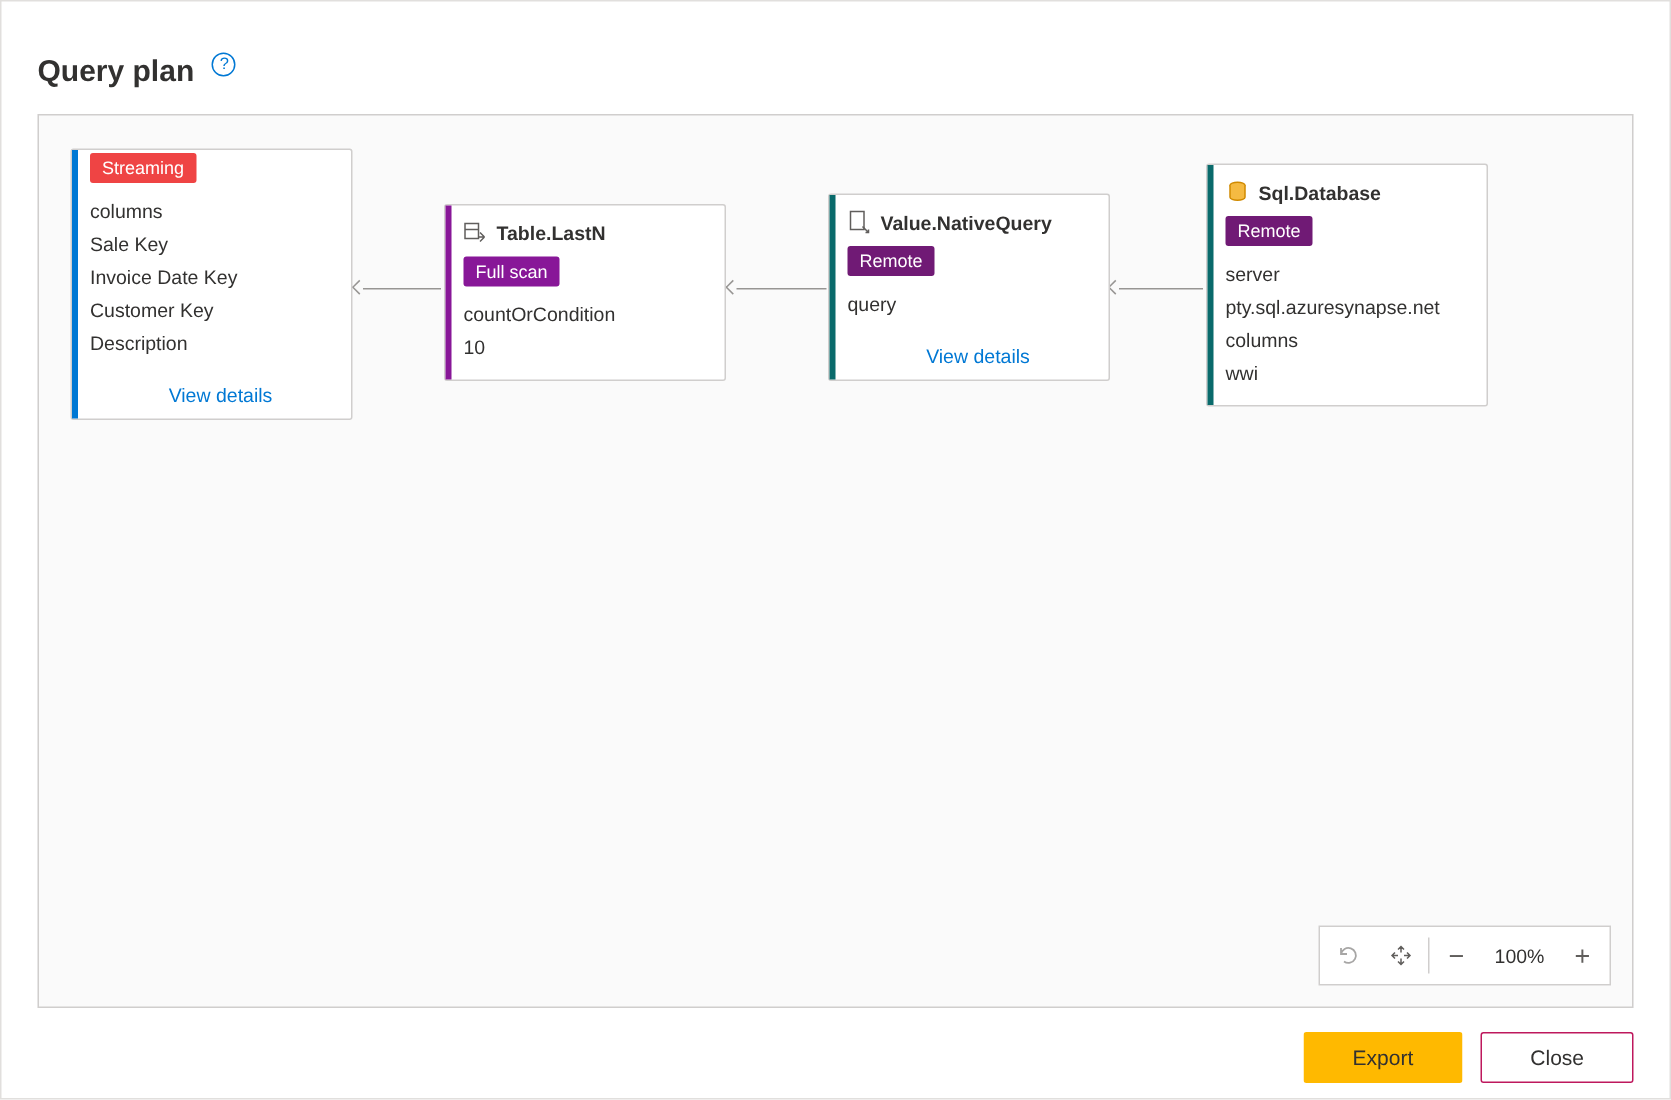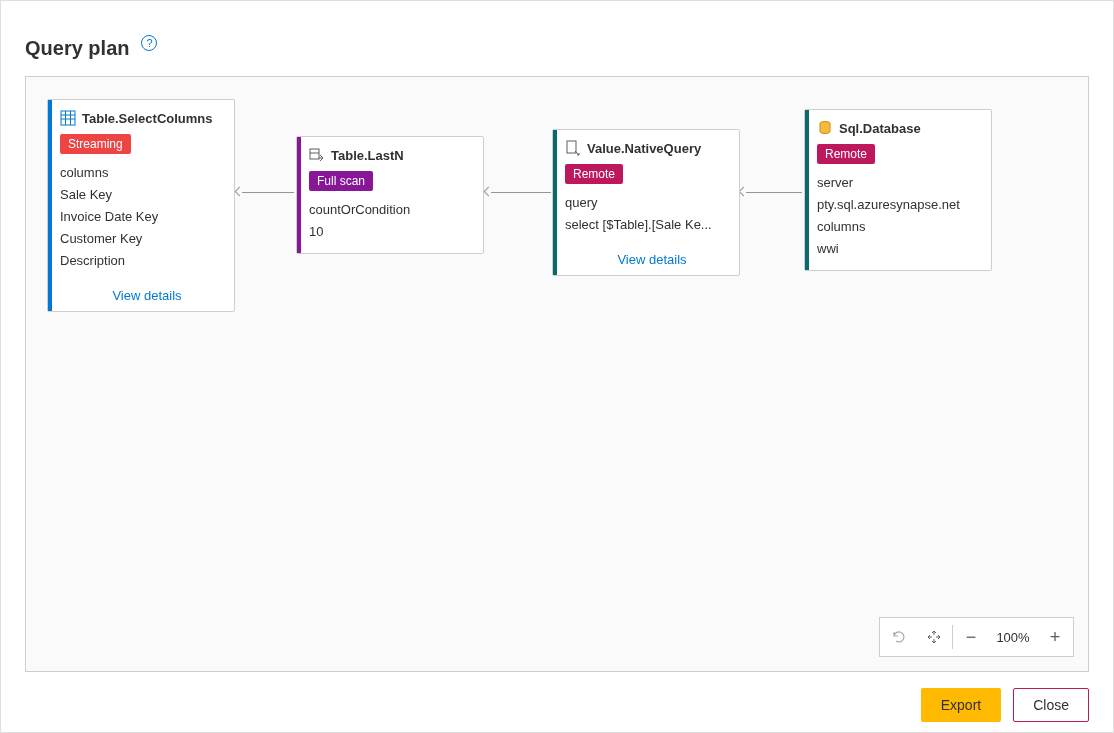--- a/index.html
+++ b/index.html
@@ -81,21 +81,21 @@
     .badge {
       display: inline-block;
       padding: 3px 8px;
       margin: 2px 12px 8px 12px;
       border-radius: 2px;
       font-size: 12px;
       color: #fff;
     }
     .badge-streaming { background: #ef4444; }
     .badge-fullscan { background: #881798; }
-    .badge-remote { background: #be185d; }
+    .badge-remote { background: #701a75; }
     .node-body {
       padding: 0 12px 10px 12px;
       font-size: 13px;
       line-height: 22px;
       color: #323130;
     }
     .view-details {
       text-align: center;
       color: #0078d4;
       font-size: 13px;
@@ -156,21 +156,21 @@
       text-align: center;
       font-size: 13px;
     }
     .footer {
       display: flex;
       justify-content: flex-end;
       gap: 12px;
       padding-top: 16px;
     }
     .btn {
-      padding: 8px 19px;
+      padding: 8px 32px;
       font-size: 14px;
       border-radius: 2px;
       cursor: pointer;
       border: 1px solid transparent;
     }
     .btn-primary {
       background: #ffb900;
       color: #323130;
       font-weight: 500;
     }
@@ -190,32 +190,20 @@
 </div>
 
 <div class="canvas">
 
   <div class="arrow" style="left:216px; top:115px; width:52px;"></div>
   <div class="arrow" style="left:465px; top:115px; width:60px;"></div>
   <div class="arrow" style="left:720px; top:115px; width:56px;"></div>
 
   <div class="node node1">
     <div class="node-accent" style="background:#0078d4;"></div>
-    <div class="node-header">
-      <span class="node-icon">
-        <svg viewBox="0 0 16 16" width="16" height="16">
-            <rect x="1" y="1" width="14" height="14" fill="none" stroke="#0078d4" stroke-width="1"></rect>
-            <line x1="1" y1="5" x2="15" y2="5" stroke="#0078d4"></line>
-            <line x1="1" y1="9" x2="15" y2="9" stroke="#0078d4"></line>
-            <line x1="5.5" y1="1" x2="5.5" y2="15" stroke="#0078d4"></line>
-            <line x1="10.5" y1="1" x2="10.5" y2="15" stroke="#0078d4"></line>
-          </svg>
-      </span>
-      <span class="node-title">Table.SelectColumns</span>
-    </div>
     <span class="badge badge-streaming">Streaming</span>
     <div class="node-body">
       <div>columns</div>
       <div>Sale Key</div>
       <div>Invoice Date Key</div>
       <div>Customer Key</div>
       <div>Description</div>
     </div>
     <div class="view-details">View details</div>
   </div>
@@ -246,21 +234,20 @@
         <svg viewBox="0 0 16 16" width="16" height="16">
             <rect x="2" y="1" width="9" height="12" fill="none" stroke="#605e5c"></rect>
             <path d="M10 11 L14 15 M12 15 L14 15 L14 13" stroke="#605e5c" fill="none"></path>
           </svg>
       </span>
       <span class="node-title">Value.NativeQuery</span>
     </div>
     <span class="badge badge-remote">Remote</span>
     <div class="node-body">
       <div>query</div>
-      <div>select [$Table].[Sale Ke...</div>
     </div>
     <div class="view-details">View details</div>
   </div>
 
   <div class="node node4">
     <div class="node-accent" style="background:#096a6b;"></div>
     <div class="node-header">
       <span class="node-icon">
         <svg viewBox="0 0 16 16" width="16" height="16">
             <ellipse cx="8" cy="3.5" rx="5" ry="2" fill="#f5ba42" stroke="#d08a00"></ellipse>

